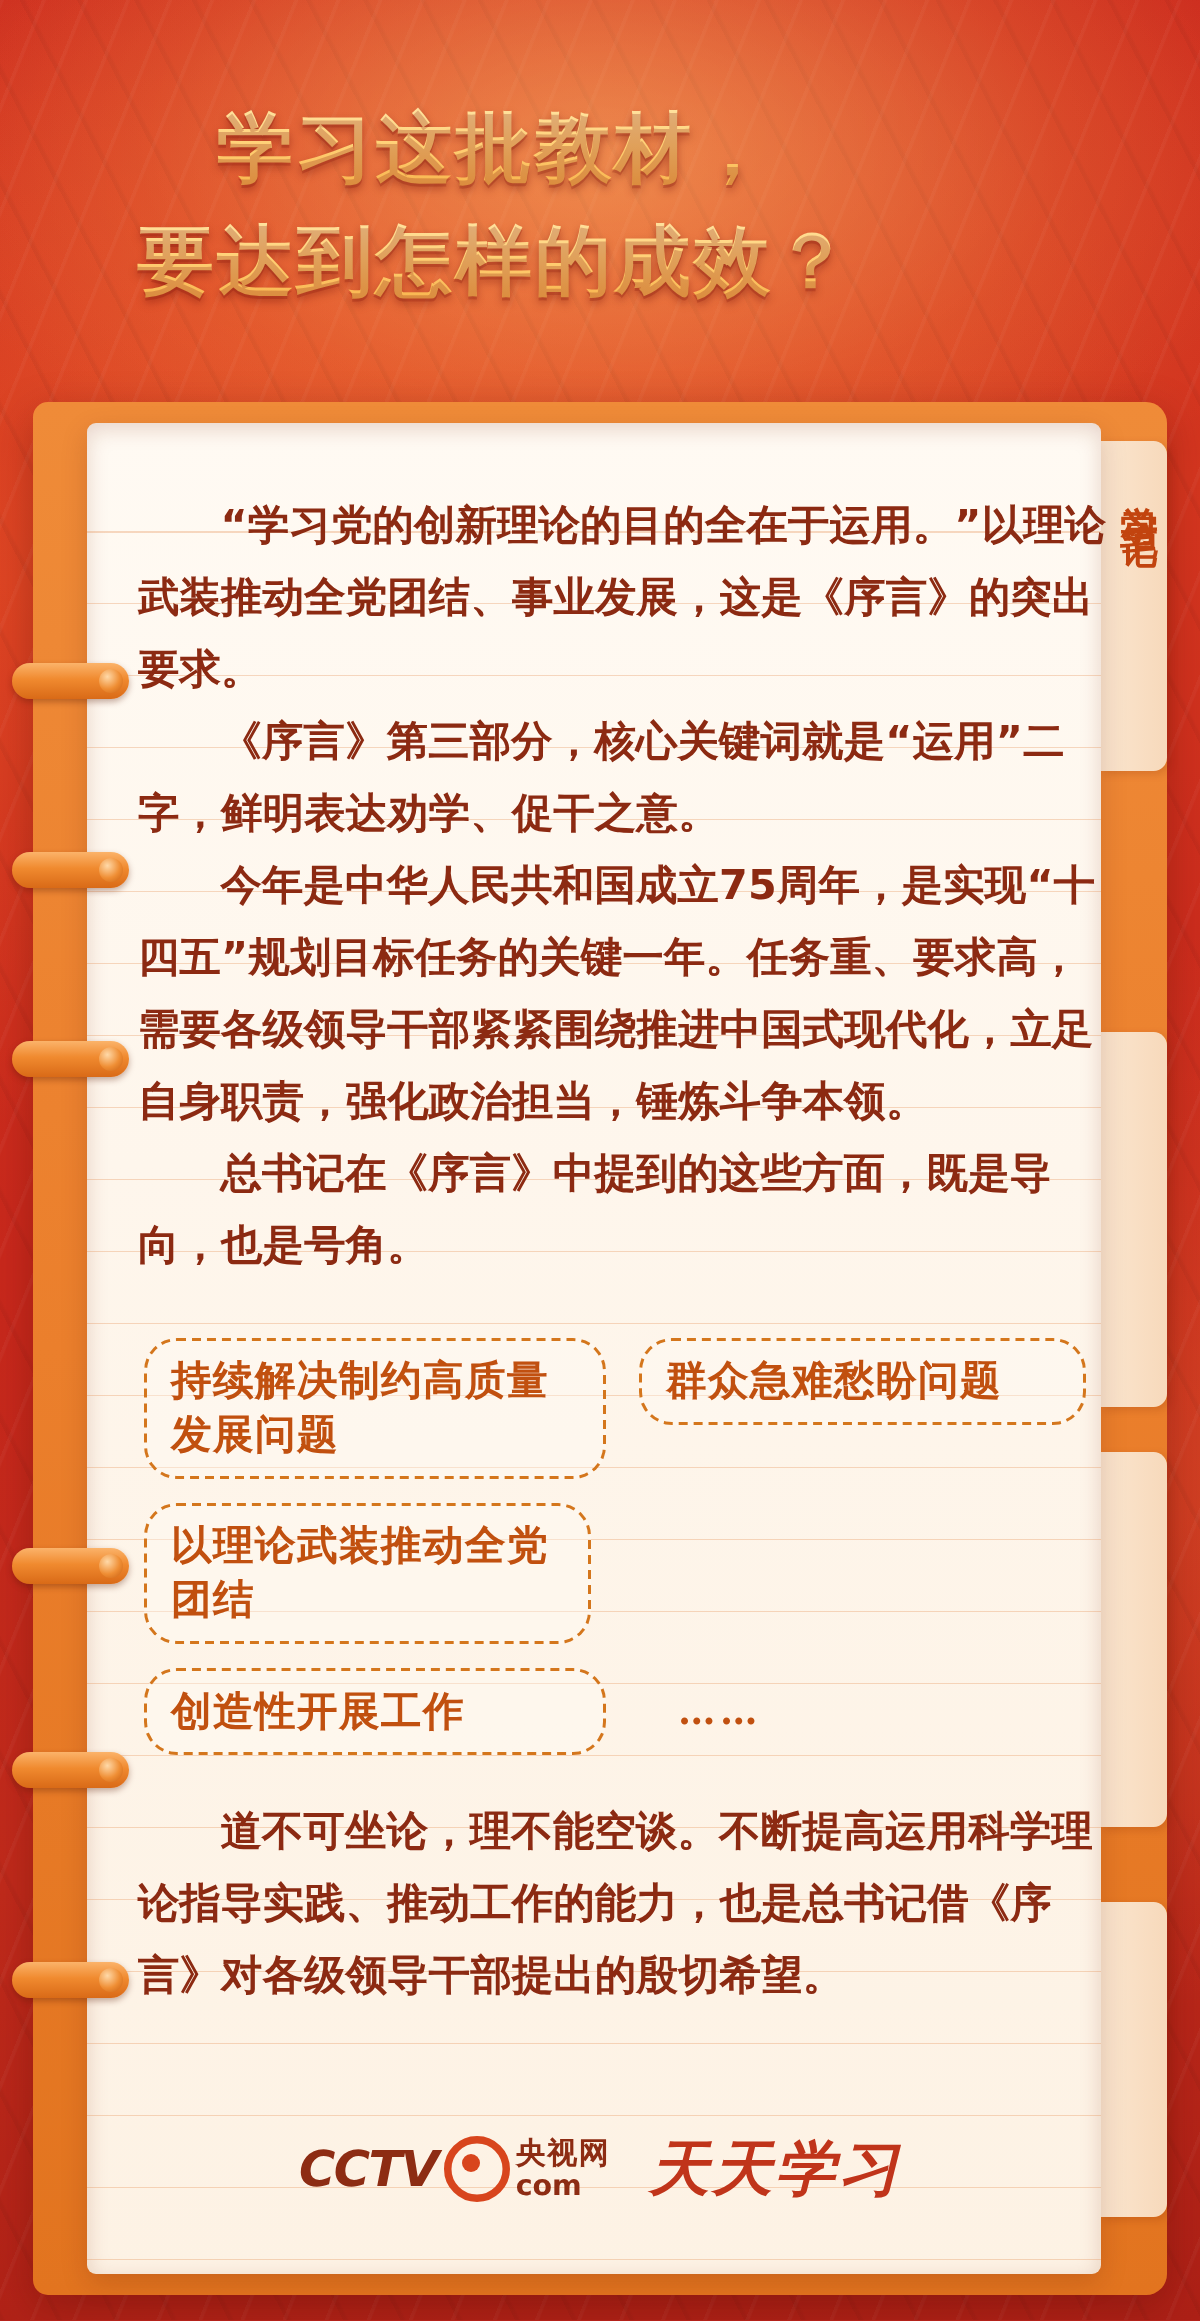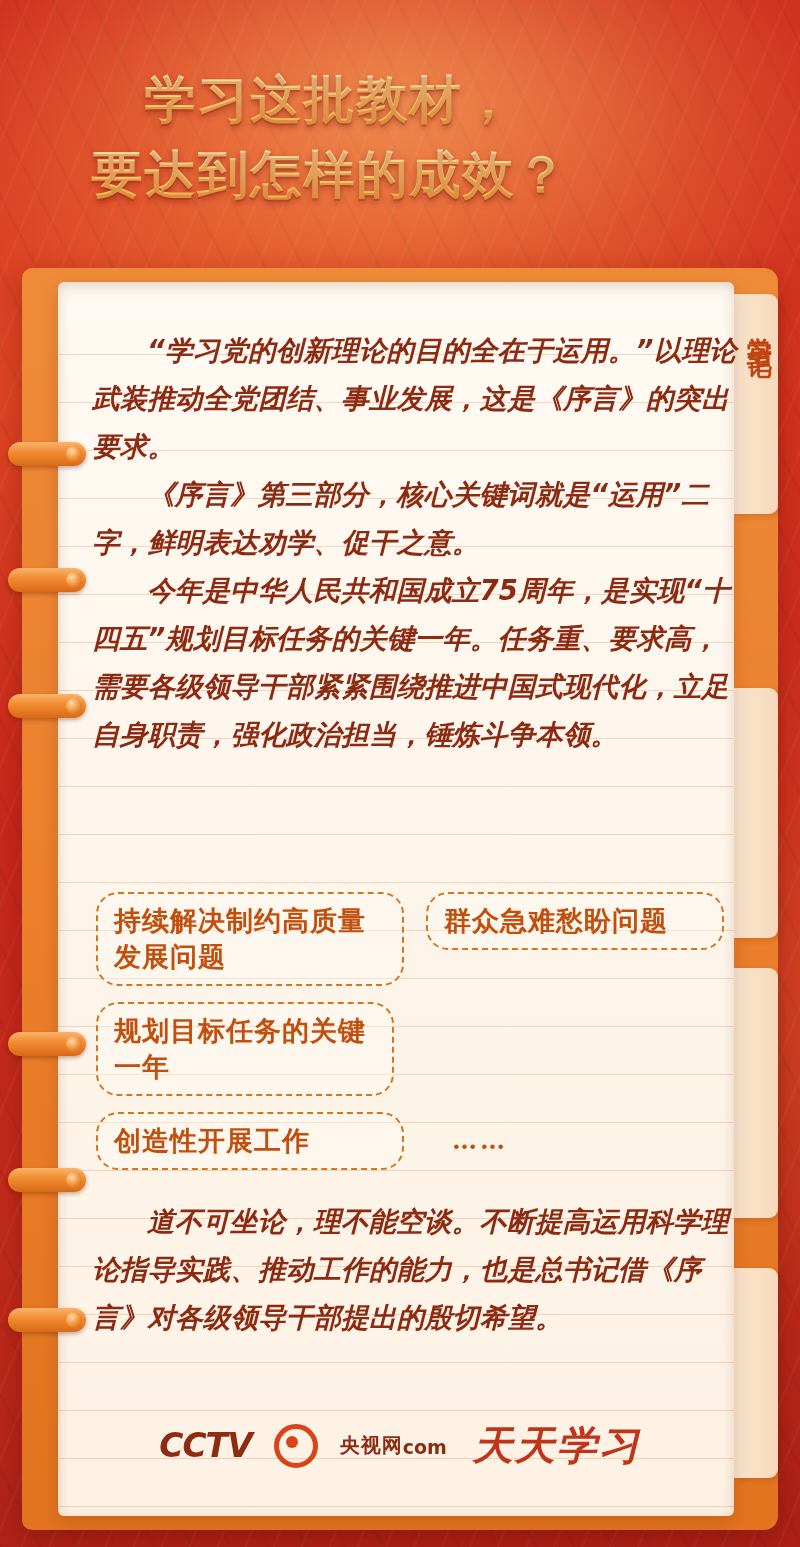--- a/index.html
+++ b/index.html
@@ -160,21 +160,20 @@
   }
   .para {
     font-family: "DejaVu Sans", "Liberation Sans", sans-serif;
     font-weight: bold;
     font-size: 27.5px;
     line-height: 48px;
     color: #8c2a12;
     text-indent: 55px;
     margin: 0 0 0 0;
     letter-spacing: 0.2px;
-    font-style: italic;
   }
   .para + .para { margin-top: 0px; }
 
   
   .bubbles {
     position: absolute;
     left: 96px;
     top: 892px;
     width: 630px;
     z-index: 8;
@@ -228,21 +227,21 @@
     width: 800px;
     display: flex;
     justify-content: center;
     align-items: center;
     gap: 26px;
     z-index: 9;
   }
   .cctv {
     display: flex;
     align-items: center;
-    gap: 22px;
+    gap: 4px;
   }
   .cctv-text {
     font-family: "DejaVu Sans", "Liberation Sans", sans-serif;
     font-weight: bold;
     font-style: italic;
     font-size: 33px;
     color: #8d2c13;
     letter-spacing: -1px;
   }
   .cctv-eye {
@@ -254,21 +253,21 @@
   .cctv-eye::after {
     content: "";
     position: absolute;
     left: 7px; top: 7px;
     width: 12px; height: 12px;
     border-radius: 50%;
     background: #d8451d;
   }
   .cctv-cn {
     display: flex;
-    flex-direction: row;
+    flex-direction: column;
     line-height: 1;
     font-family: "DejaVu Sans", "Liberation Sans", sans-serif;
     font-weight: bold;
     color: #8d2c13;
   }
   .cctv-cn .l1 { font-size: 20px; letter-spacing: 1px; }
   .cctv-cn .l2 { font-size: 19px; letter-spacing: 0px; margin-top: 3px; }
   .brand2 {
     font-family: "DejaVu Serif", "Liberation Serif", serif;
     font-weight: bold;
@@ -309,29 +308,30 @@
     <div class="ring" style="top: 426px;"></div>
     <div class="ring" style="top: 764px;"></div>
     <div class="ring" style="top: 900px;"></div>
     <div class="ring" style="top: 1040px;"></div>
   </div>
 
   <div class="content">
     <p class="para">“学习党的创新理论的目的全在于运用。”以理论武装推动全党团结、事业发展，这是《序言》的突出要求。</p>
     <p class="para">《序言》第三部分，核心关键词就是“运用”二字，鲜明表达劝学、促干之意。</p>
     <p class="para">今年是中华人民共和国成立75周年，是实现“十四五”规划目标任务的关键一年。任务重、要求高，需要各级领导干部紧紧围绕推进中国式现代化，立足自身职责，强化政治担当，锤炼斗争本领。</p>
+    <p class="para">总书记在《序言》中提到的这些方面，既是导向，也是号角。</p>
   </div>
 
   <div class="bubbles">
     <div class="brow">
       <div class="bubble w1">持续解决制约高质量发展问题</div>
       <div class="bubble w2">群众急难愁盼问题</div>
     </div>
     <div class="brow">
-      <div class="bubble w4">规划目标任务的关键一年</div>
+      <div class="bubble w4">以理论武装推动全党团结</div>
     </div>
     <div class="brow">
       <div class="bubble w5">创造性开展工作</div>
       <div class="dots">……</div>
     </div>
   </div>
 
   <div class="closing">
     <p class="para">道不可坐论，理不能空谈。不断提高运用科学理论指导实践、推动工作的能力，也是总书记借《序言》对各级领导干部提出的殷切希望。</p>
   </div>

